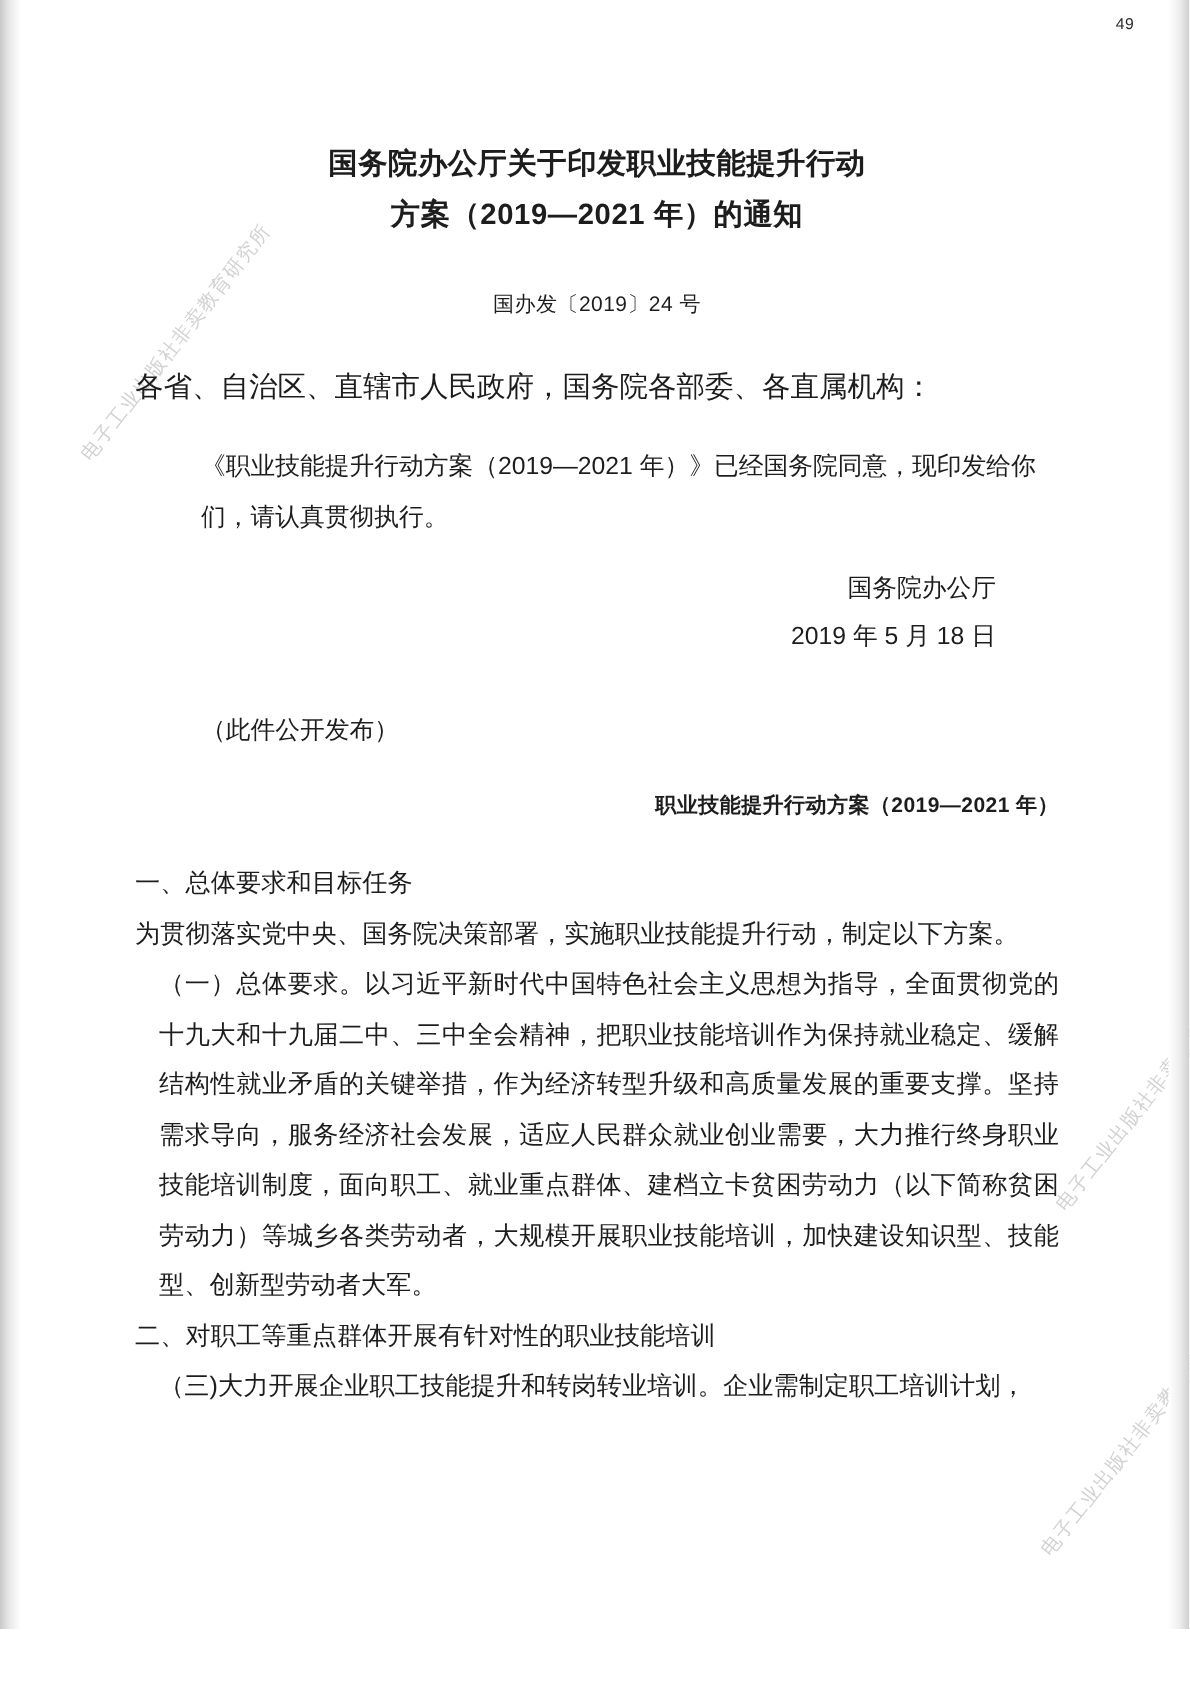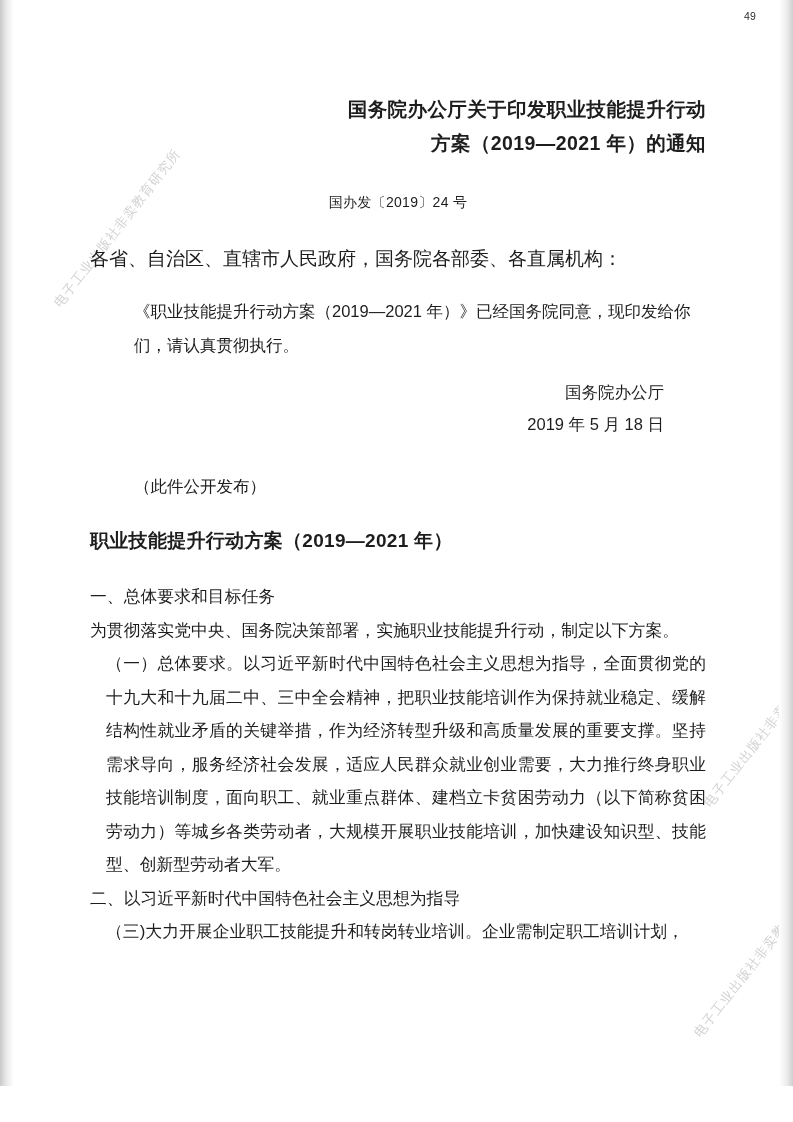--- a/index.html
+++ b/index.html
@@ -47,21 +47,21 @@
 
   .content {
     position: absolute;
     left: 90px;
     top: 92px;
     width: 616px;
     color: #1d1d1d;
   }
 
   .doc-title {
-    text-align: right;
+    text-align: center;
     font-size: 19.5px;
     font-weight: bold;
     line-height: 1.75;
     letter-spacing: 0.4px;
   }
   .doc-title .line { display: block; }
 
   .doc-number {
     text-align: center;
     font-size: 14px;
@@ -91,22 +91,22 @@
   }
   .signature .line { display: block; }
 
   .public-note {
     margin-top: 36px;
     font-size: 16.5px;
     padding-left: 44px;
   }
 
   .section-title {
-    text-align: left;
-    font-size: 19px;
+    text-align: right;
+    font-size: 14px;
     font-weight: bold;
     margin-top: 30px;
     letter-spacing: 0.3px;
   }
 
   .flow {
     margin-top: 26px;
   }
   .flow p {
     margin: 0;
@@ -164,18 +164,18 @@
     </div>
 
     <div class="public-note">（此件公开发布）</div>
 
     <div class="section-title">职业技能提升行动方案（2019—2021 年）</div>
 
     <div class="flow">
       <p>一、总体要求和目标任务</p>
       <p>为贯彻落实党中央、国务院决策部署，实施职业技能提升行动，制定以下方案。</p>
       <p class="para-indent">（一）总体要求。以习近平新时代中国特色社会主义思想为指导，全面贯彻党的十九大和十九届二中、三中全会精神，把职业技能培训作为保持就业稳定、缓解结构性就业矛盾的关键举措，作为经济转型升级和高质量发展的重要支撑。坚持需求导向，服务经济社会发展，适应人民群众就业创业需要，大力推行终身职业技能培训制度，面向职工、就业重点群体、建档立卡贫困劳动力（以下简称贫困劳动力）等城乡各类劳动者，大规模开展职业技能培训，加快建设知识型、技能型、创新型劳动者大军。</p>
-      <p>二、以习近平新时代中国特色社会主义思想为指导</p>
+      <p>二、对职工等重点群体开展有针对性的职业技能培训</p>
       <p class="para-indent">（三)大力开展企业职工技能提升和转岗转业培训。企业需制定职工培训计划，</p>
     </div>
 
   </div>
 </div>
 
 </body></html>

